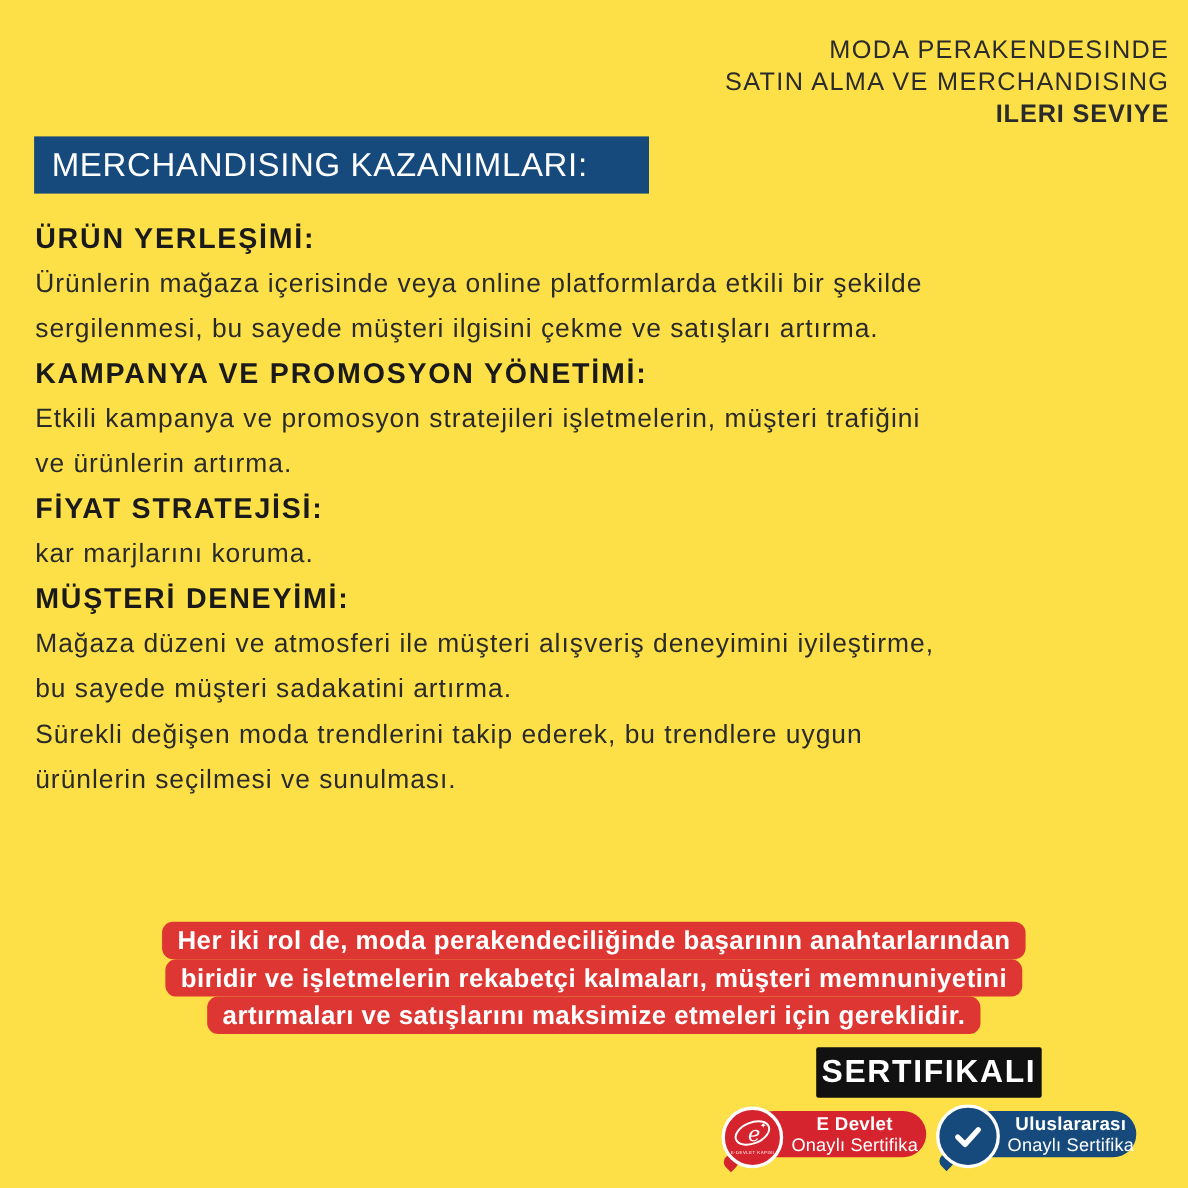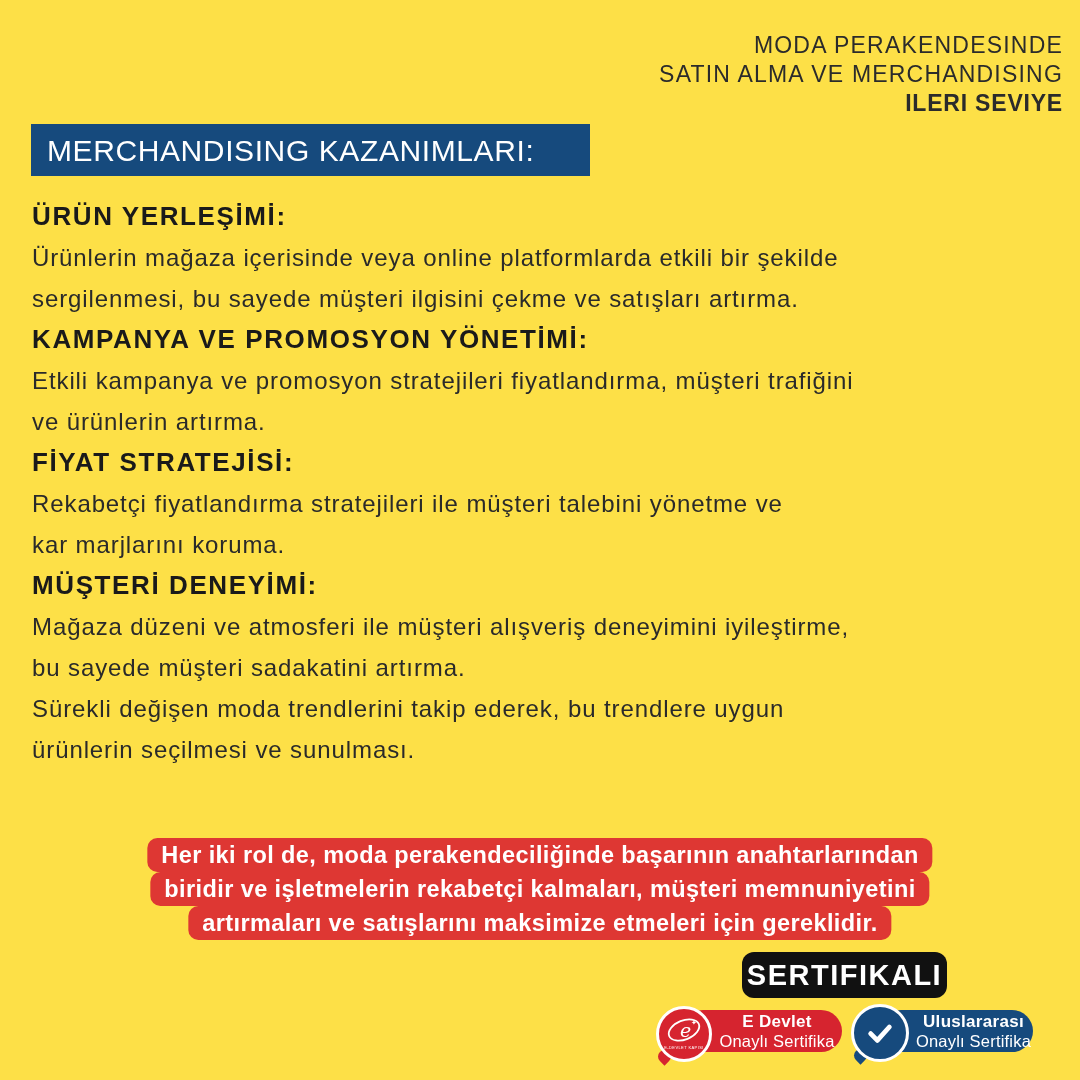--- a/index.html
+++ b/index.html
@@ -47,21 +47,21 @@
   }
   .callout-line{
     background:#de3733;color:#ffffff;
     font-weight:bold;font-size:23.5px;letter-spacing:0.4px;
     line-height:34px;height:34px;padding:0 14px;
     border-radius:10px;white-space:nowrap;
   }
   
   .certified-badge{
     position:absolute;left:742px;top:952px;
-    width:205px;height:46px;border-radius:12px;
+    width:205px;height:46px;border-radius:2px;
     background:#111111;color:#ffffff;
     font-weight:bold;font-size:29px;letter-spacing:1.5px;
     display:flex;align-items:center;justify-content:center;
     white-space:nowrap;
   }
   
   .badge-pill{
     position:absolute;top:1010px;height:42px;border-radius:21px;
     color:#ffffff;display:flex;flex-direction:column;justify-content:center;
     text-align:center;box-sizing:border-box;
@@ -104,26 +104,25 @@
   <div class="title-bar">MERCHANDISING KAZANIMLARI:</div>
 
   <div class="content">
     <div>
       <p class="section-heading">ÜRÜN YERLEŞİMİ:</p>
       <p class="section-line">Ürünlerin mağaza içerisinde veya online platformlarda etkili bir şekilde</p>
       <p class="section-line">sergilenmesi, bu sayede müşteri ilgisini çekme ve satışları artırma.</p>
     </div>
     <div>
       <p class="section-heading">KAMPANYA VE PROMOSYON YÖNETİMİ:</p>
-      <p class="section-line">Etkili kampanya ve promosyon stratejileri fiyatlandırma, müşteri trafiğini</p>
+      <p class="section-line">Etkili kampanya ve promosyon stratejileri işletmelerin, müşteri trafiğini</p>
       <p class="section-line">ve ürünlerin artırma.</p>
     </div>
     <div>
       <p class="section-heading">FİYAT STRATEJİSİ:</p>
-      <p class="section-line">Rekabetçi fiyatlandırma stratejileri ile müşteri talebini yönetme ve</p>
       <p class="section-line">kar marjlarını koruma.</p>
     </div>
     <div>
       <p class="section-heading">MÜŞTERİ DENEYİMİ:</p>
       <p class="section-line">Mağaza düzeni ve atmosferi ile müşteri alışveriş deneyimini iyileştirme,</p>
       <p class="section-line">bu sayede müşteri sadakatini artırma.</p>
     </div>
     <div>
       <p class="section-line">Sürekli değişen moda trendlerini takip ederek, bu trendlere uygun</p>
       <p class="section-line">ürünlerin seçilmesi ve sunulması.</p>

